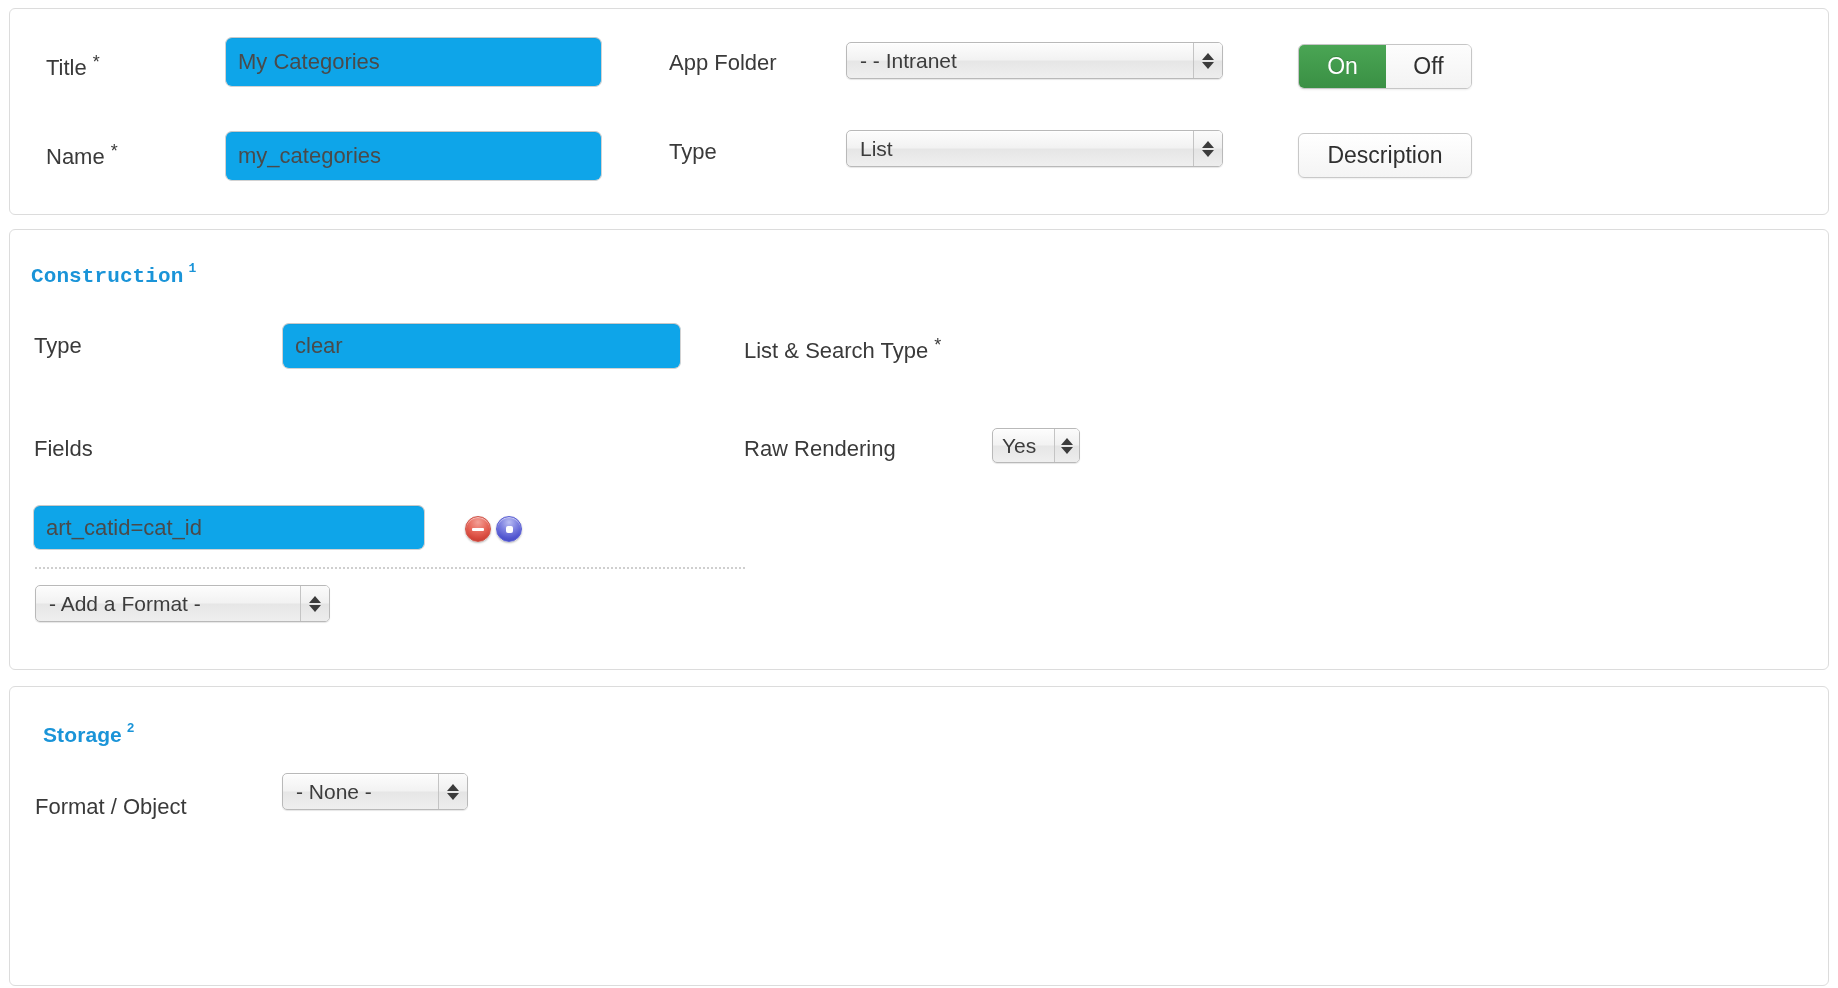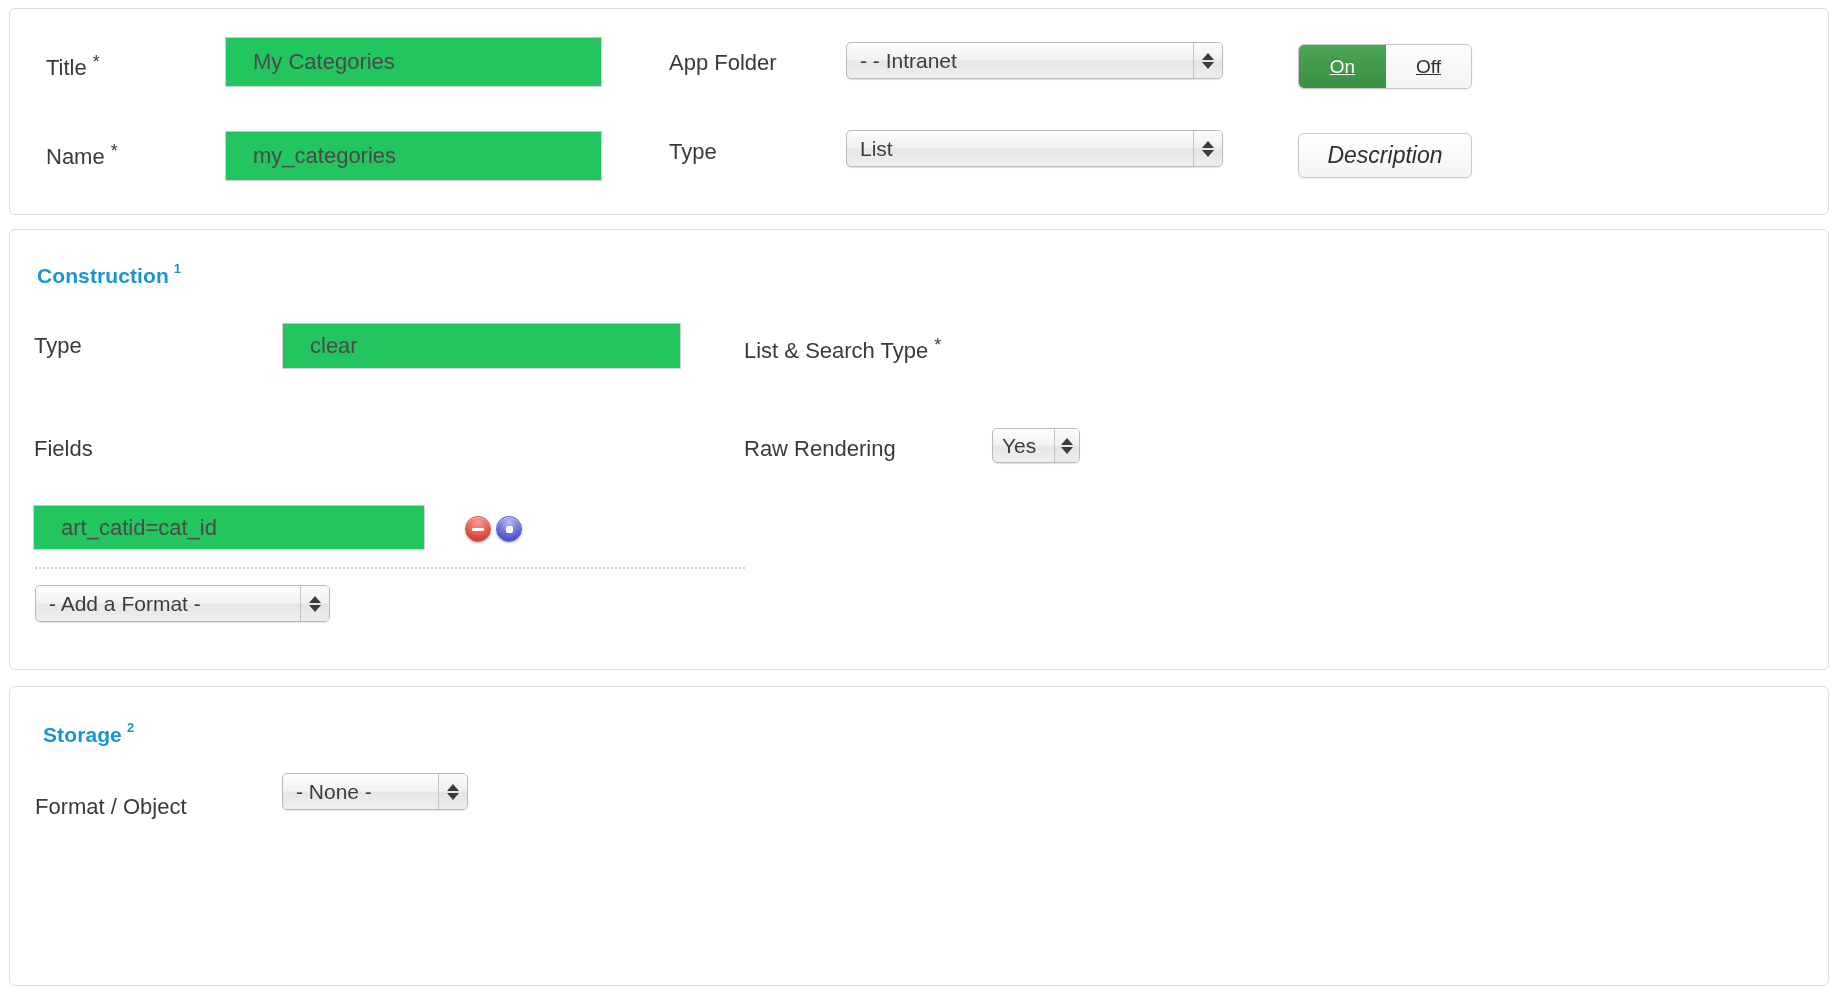--- a/index.html
+++ b/index.html
@@ -67,28 +67,28 @@
     vertical-align: super;
     position: relative;
     top: 1px;
     color: #3a3a3a;
   }
 
   
   .tinput {
     position: absolute;
     box-sizing: border-box;
-    background: #22c55e;
+    background: #0ea5e9;
     border: 1px solid #d2d2d2;
     border-top-color: #c9c9c9;
-    border-radius: 0;
+    border-radius: 7px;
     font-family: "Liberation Sans", sans-serif;
     font-size: 22px;
     color: #4a4a4a;
-    padding: 0 27px;
+    padding: 0 12px;
     outline: none;
     box-shadow: inset 0 1px 1px rgba(0,0,0,.035);
   }
 
   
   .sel {
     position: absolute;
     box-sizing: border-box;
     display: flex;
     align-items: center;
@@ -134,23 +134,22 @@
     border-radius: 6px;
     overflow: hidden;
     border: 1px solid #c6c6c6;
     box-sizing: border-box;
     box-shadow: 0 1px 2px rgba(0,0,0,.08);
   }
   .toggle .seg {
     display: flex;
     align-items: center;
     justify-content: center;
-    font-size: 19px;
-    box-sizing: border-box;
-    text-decoration: underline;
+    font-size: 23px;
+    box-sizing: border-box;
   }
   .toggle .seg.on {
     background: linear-gradient(to bottom, #4aa554 0%, #3a9044 100%);
     color: #ffffff;
     text-shadow: 0 -1px 0 rgba(0,0,0,.18);
   }
   .toggle .seg.off {
     background: linear-gradient(to bottom, #fdfdfd 0%, #f3f3f3 100%);
     color: #2f2f2f;
   }
@@ -162,21 +161,20 @@
     align-items: center;
     justify-content: center;
     box-sizing: border-box;
     border: 1px solid #c8c8c8;
     border-radius: 6px;
     background: linear-gradient(to bottom, #ffffff 0%, #f4f4f4 100%);
     color: #2f2f2f;
     font-size: 23px;
     box-shadow: 0 1px 2px rgba(0,0,0,.07);
     cursor: default;
-    font-style: italic;
   }
 
   
   .rnd {
     position: absolute;
     width: 26px;
     height: 26px;
     border-radius: 50%;
     box-sizing: border-box;
     display: flex;
@@ -254,21 +252,21 @@
     <div class="toggle" style="left:1288px; top:35px; width:174px; height:45px;">
       <div class="seg on" style="width:88px;">On</div>
       <div class="seg off" style="width:86px;text-align:center;">Off</div>
     </div>
 
     <div class="btn" style="left:1288px; top:124px; width:174px; height:45px;">Description</div>
   </div>
 
   <div class="panel" id="panel-construction">
 
-    <div class="section-title" style="left:27px; top:33px;">
+    <div class="section-title" style="left:21px; top:33px;font-family:Liberation Mono, monospace;">
       <span>Construction</span><sup>1</sup>
     </div>
 
     <div class="flabel" style="left:24px; top:105px;">Type</div>
     <input class="tinput" type="text" style="left: 272px; top: 93px; width: 399px; height: 46px;" value="clear">
 
     <div class="flabel" style="left:734px; top:105px;">
       <span>List &amp; Search Type</span><span class="req">*</span>
     </div>
 

